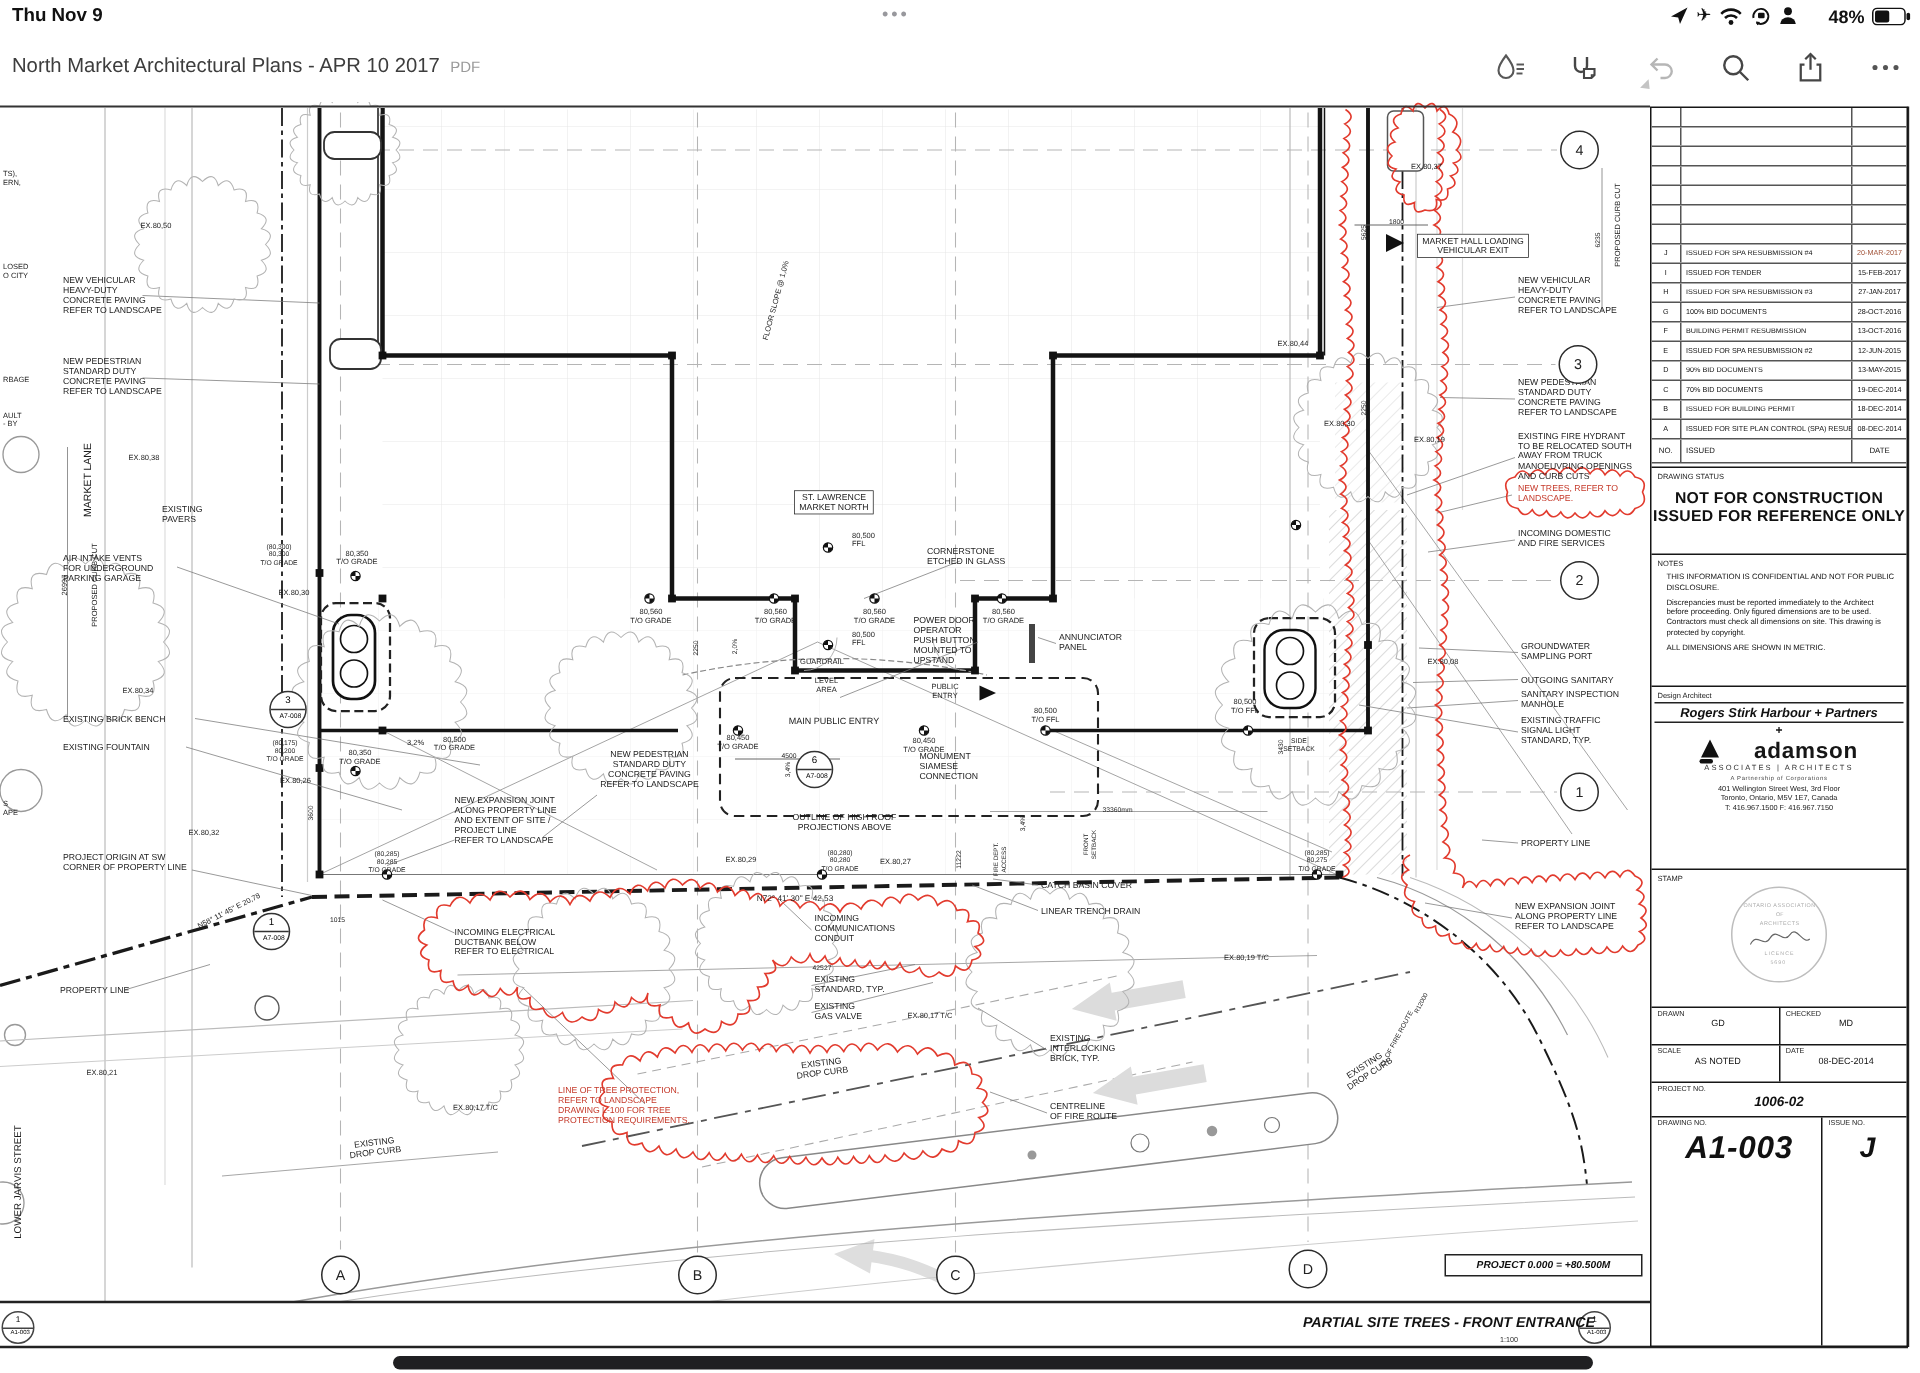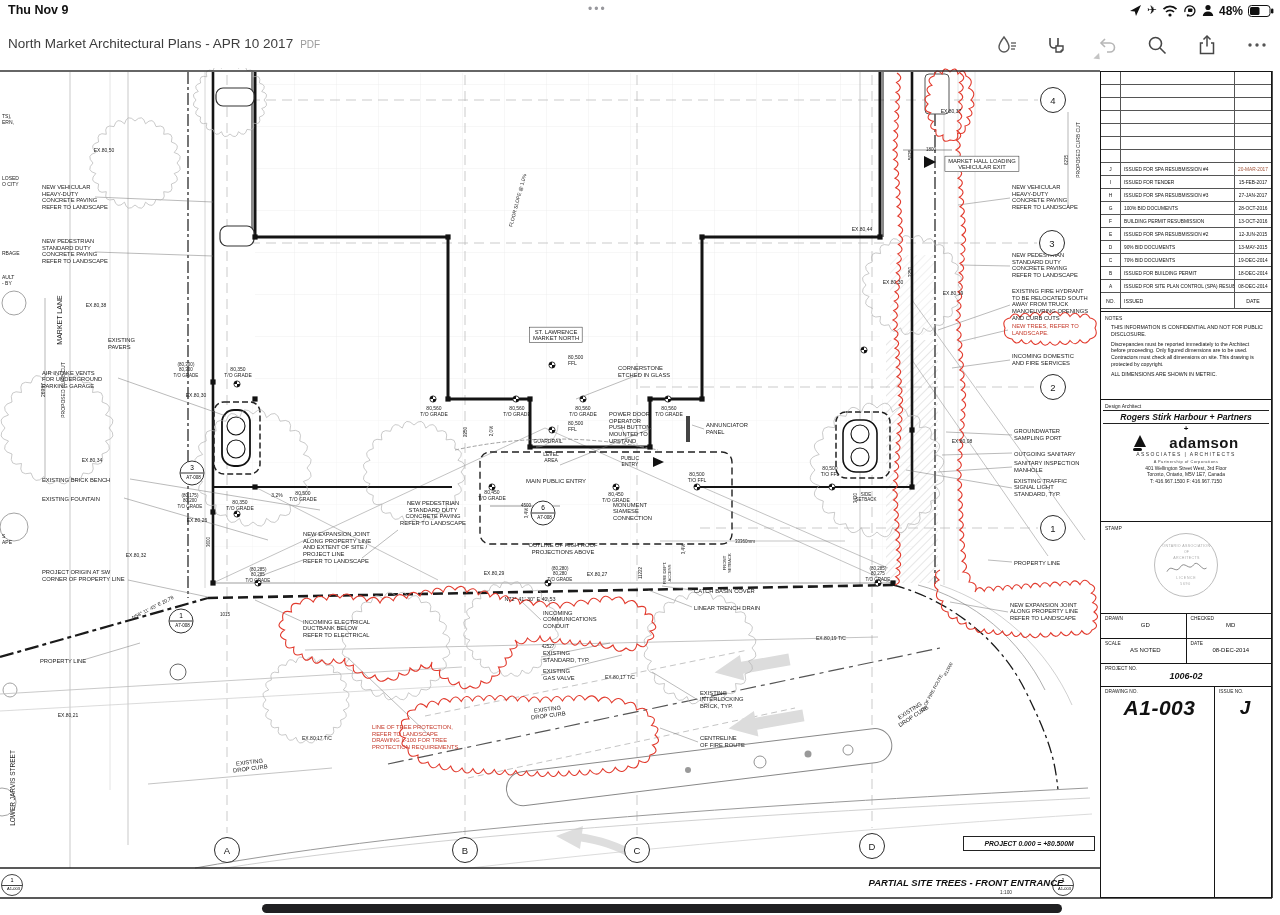--- a/index.html
+++ b/index.html
@@ -4,21 +4,21 @@
 <style>
   html,body{margin:0;padding:0;background:#fff;}
   body{width:1280px;height:915px;overflow:hidden;font-family:"Liberation Sans",sans-serif;}
   #app{position:relative;width:1280px;height:915px;background:#fff;}
 
   
   .statusbar{position:absolute;top:0;left:0;width:1280px;height:22px;}
   .sb-date{position:absolute;left:8px;top:3px;font-size:12.5px;font-weight:700;color:#111;}
   .sb-dots{position:absolute;left:588px;top:2px;font-size:12px;color:#98989d;letter-spacing:2px;}
   .sb-right{position:absolute;right:6px;top:3px;display:flex;align-items:center;gap:5px;height:15px;}
-  .sb-pct{font-size:12px;font-weight:600;color:#111;}
+  .sb-pct{font-size:12px;font-weight:600;color:#111;margin-left:16px;}
   .sb-right svg{display:block;}
   .sb-air{font-size:12px;color:#111;line-height:13px;}
 
   
   .toolbar{position:absolute;top:22px;left:0;width:1280px;height:46px;background:#fff;}
   .doc-title{position:absolute;left:8px;top:14px;font-size:13.5px;color:#3d3d3d;white-space:nowrap;}
   .doc-badge{font-size:10px;color:#9a9a9a;margin-left:7px;}
   .tb-icons{position:absolute;right:12px;top:12px;display:flex;gap:28px;align-items:center;}
   .tb-btn{position:relative;width:22px;height:22px;}
   .undo-corner{position:absolute;left:-2px;bottom:-4px;width:0;height:0;border-left:4px solid transparent;border-right:4px solid transparent;border-top:5px solid #c4c4c4;transform:rotate(-45deg);}
@@ -673,20 +673,25 @@
             <div class="rev-desc">ISSUED FOR SITE PLAN CONTROL (SPA) RESUBMISSION</div>
             <div class="rev-date">08-DEC-2014</div>
           </div>
           <div class="rev-row hdr">
             <div class="rev-no">NO.</div>
             <div class="rev-desc">ISSUED</div>
             <div class="rev-date">DATE</div>
           </div>
         </div>
 
+      <div class="sec ds">
+        <div class="sec-label">DRAWING STATUS</div>
+        <div class="ds1">NOT FOR CONSTRUCTION</div>
+        <div class="ds2">ISSUED FOR REFERENCE ONLY</div>
+      </div>
 
       <div class="sec nt">
         <div class="sec-label">NOTES</div>
         <p>THIS INFORMATION IS CONFIDENTIAL AND NOT FOR PUBLIC DISCLOSURE.</p>
         <p>Discrepancies must be reported immediately to the Architect before proceeding. Only figured dimensions are to be used. Contractors must check all dimensions on site. This drawing is protected by copyright.</p>
         <p>ALL DIMENSIONS ARE SHOWN IN METRIC.</p>
       </div>
 
       <div class="sec da">
         <div class="sec-label" style="text-align:left">Design Architect</div>

